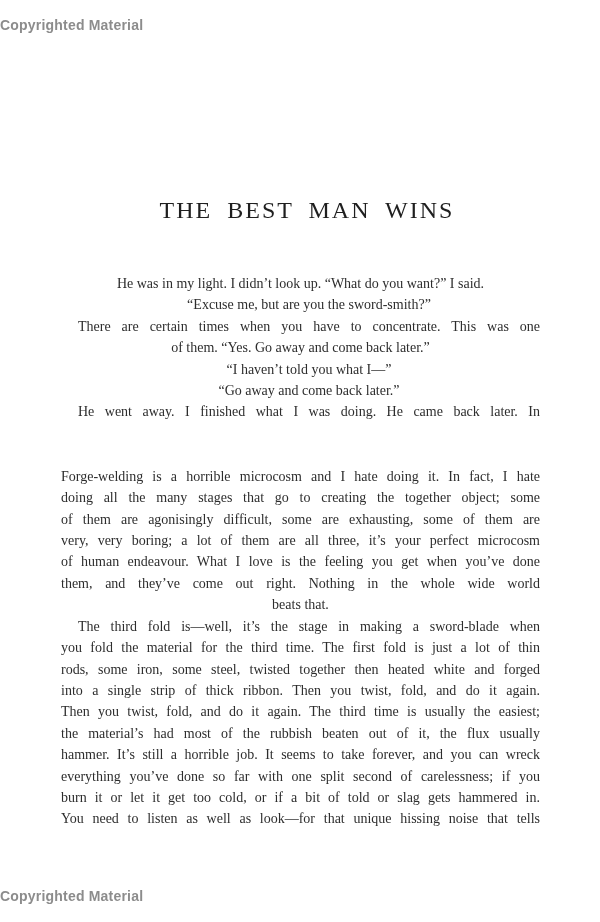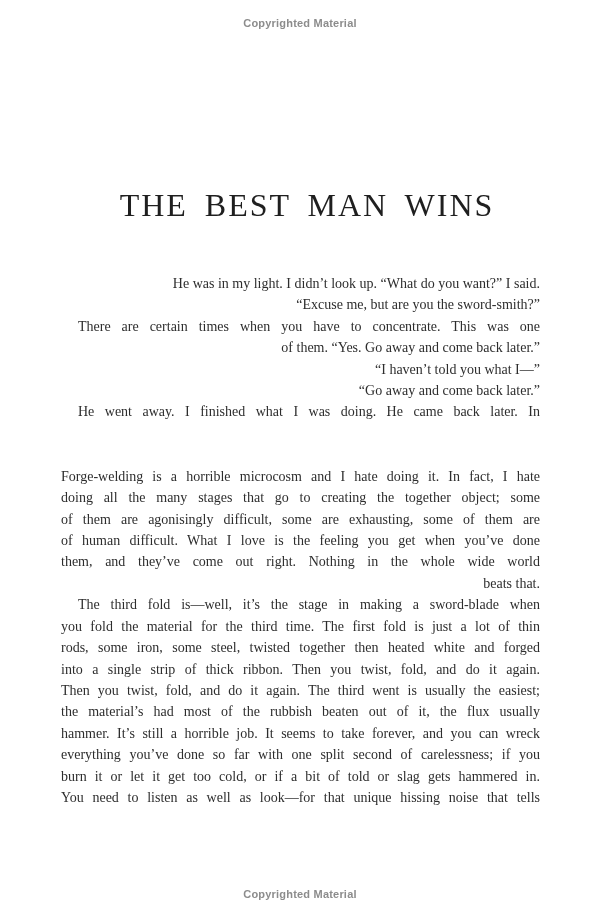--- a/index.html
+++ b/index.html
@@ -10,55 +10,55 @@
     height: 922px;
     background: #ffffff;
     font-family: "Liberation Serif", serif;
     overflow: hidden;
     margin: 0 auto;
   }
   .notice {
     position: absolute;
     left: 0;
     width: 100%;
-    text-align: center;
+    text-align: left;
     font-family: "Liberation Sans", sans-serif;
     font-weight: bold;
-    font-size: 11px;
+    font-size: 14px;
     letter-spacing: 0.2px;
     color: #8c8c8c;
   }
   .notice.top { top: 17px; }
   .notice.bottom { top: 888px; }
   .chapter-title {
     position: absolute;
-    top: 189px;
+    top: 198px;
     left: 0;
     width: 100%;
     text-align: center;
     font-family: "Liberation Serif", serif;
     font-weight: normal;
-    font-size: 32px;
+    font-size: 24px;
     line-height: 1;
     letter-spacing: 2px;
     word-spacing: 7px;
     color: #1f1f1f;
     padding-left: 14px;
   }
   .body-text {
     position: absolute;
     left: 61px;
     top: 273px;
     width: 479px;
     font-size: 14px;
     line-height: 21.4px;
     color: #2d2d2d;
   }
   .block + .block { margin-top: 43px; }
-  .line { text-align: right; }
+  .line { text-align: center; }
   .line.just {
     text-align: justify;
     text-align-last: justify;
   }
   .line.ind { text-indent: 17px; }
 </style>
 </head>
 <body>
 
 <div class="page">
@@ -86,30 +86,31 @@
         </div>
         <div class="paragraph">
           <div class="line just ind">He went away. I finished what I was doing. He came back later. In</div>
         </div>
       </div>
       <div class="block">
         <div class="paragraph">
           <div class="line just">Forge-welding is a horrible microcosm and I hate doing it. In fact, I hate</div>
           <div class="line just">doing all the many stages that go to creating the together object; some</div>
           <div class="line just">of them are agonisingly difficult, some are exhausting, some of them are</div>
-          <div class="line just">of human difficult. What I love is the feeling you get when you’ve done</div>
+          <div class="line just">very, very boring; a lot of them are all three, it’s your perfect microcosm</div>
+          <div class="line just">of human endeavour. What I love is the feeling you get when you’ve done</div>
           <div class="line just">them, and they’ve come out right. Nothing in the whole wide world</div>
           <div class="line">beats that.</div>
         </div>
         <div class="paragraph">
           <div class="line just ind">The third fold is—well, it’s the stage in making a sword-blade when</div>
           <div class="line just">you fold the material for the third time. The first fold is just a lot of thin</div>
           <div class="line just">rods, some iron, some steel, twisted together then heated white and forged</div>
           <div class="line just">into a single strip of thick ribbon. Then you twist, fold, and do it again.</div>
-          <div class="line just">Then you twist, fold, and do it again. The third went is usually the easiest;</div>
+          <div class="line just">Then you twist, fold, and do it again. The third time is usually the easiest;</div>
           <div class="line just">the material’s had most of the rubbish beaten out of it, the flux usually</div>
           <div class="line just">hammer. It’s still a horrible job. It seems to take forever, and you can wreck</div>
           <div class="line just">everything you’ve done so far with one split second of carelessness; if you</div>
           <div class="line just">burn it or let it get too cold, or if a bit of told or slag gets hammered in.</div>
           <div class="line just">You need to listen as well as look—for that unique hissing noise that tells</div>
         </div>
       </div>
     </div>
 
   <div class="notice bottom">Copyrighted Material</div>

